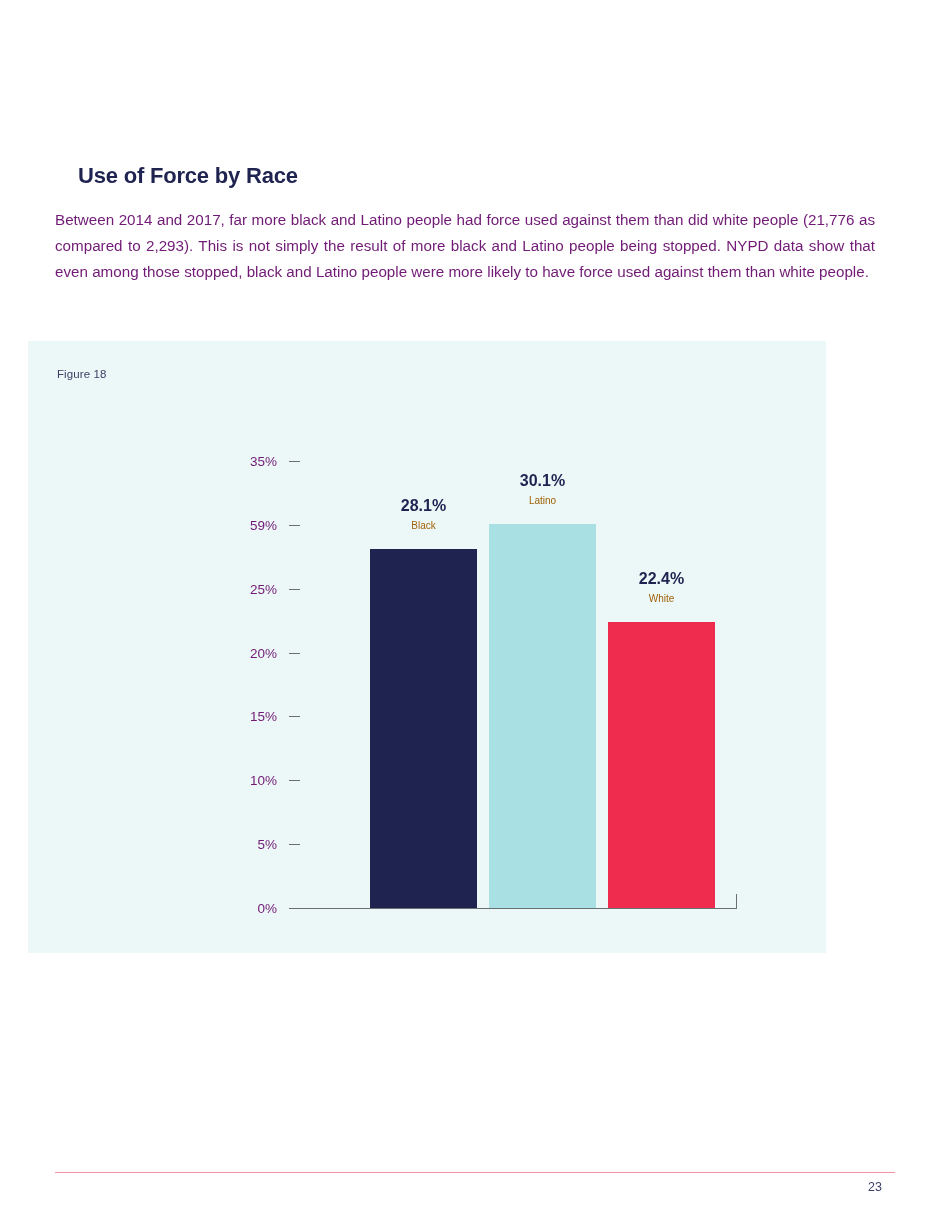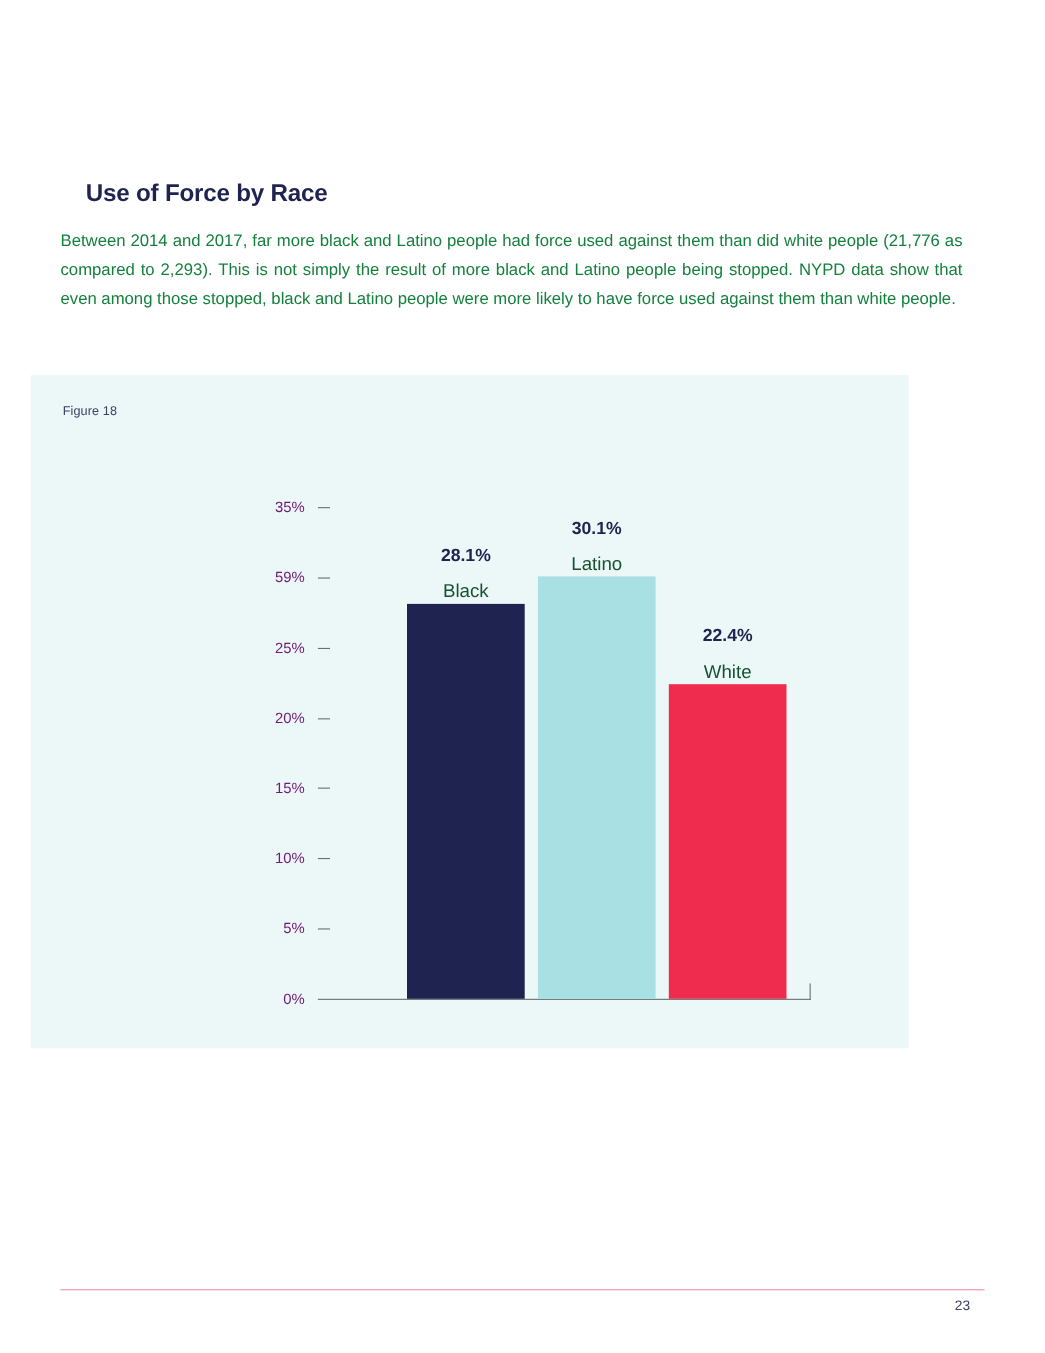--- a/index.html
+++ b/index.html
@@ -33,21 +33,21 @@
     margin-left: 23px;
   }
 
   .intro {
     position: absolute;
     left: 55px;
     top: 192px;
     width: 820px;
     font-size: 15.2px;
     line-height: 26px;
-    color: #15803d;
+    color: #701a75;
     text-align: justify;
   }
 
   
   .figure-panel {
     position: absolute;
     left: 28px;
     top: 341px;
     width: 798px;
     height: 612px;
@@ -143,23 +143,23 @@
     line-height: 18px;
   }
   .bar-label .pct {
     display: block;
     font-size: 16px;
     font-weight: bold;
     color: #1e2350;
   }
   .bar-label .name {
     display: block;
-    font-size: 17px;
-    color: #14532d;
-    margin-top: 14px;
+    font-size: 10px;
+    color: #a16207;
+    margin-top: 2px;
   }
 
   
   .footer-rule {
     position: absolute;
     left: 55px;
     top: 1172px;
     width: 840px;
     height: 1px;
     background: #f1909f;

